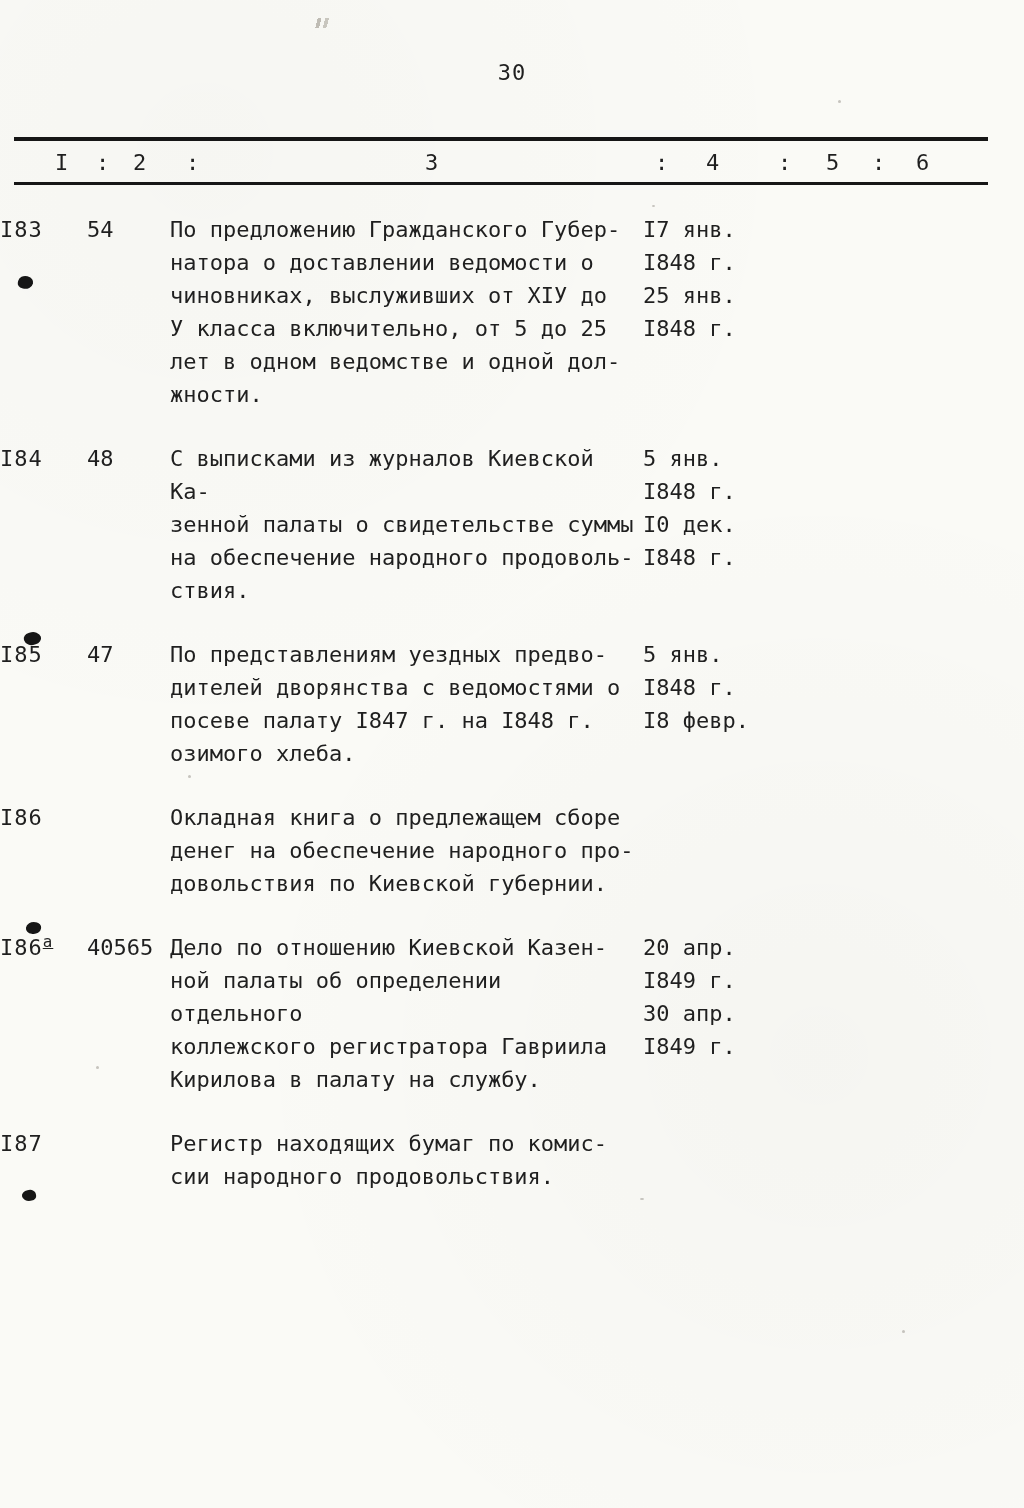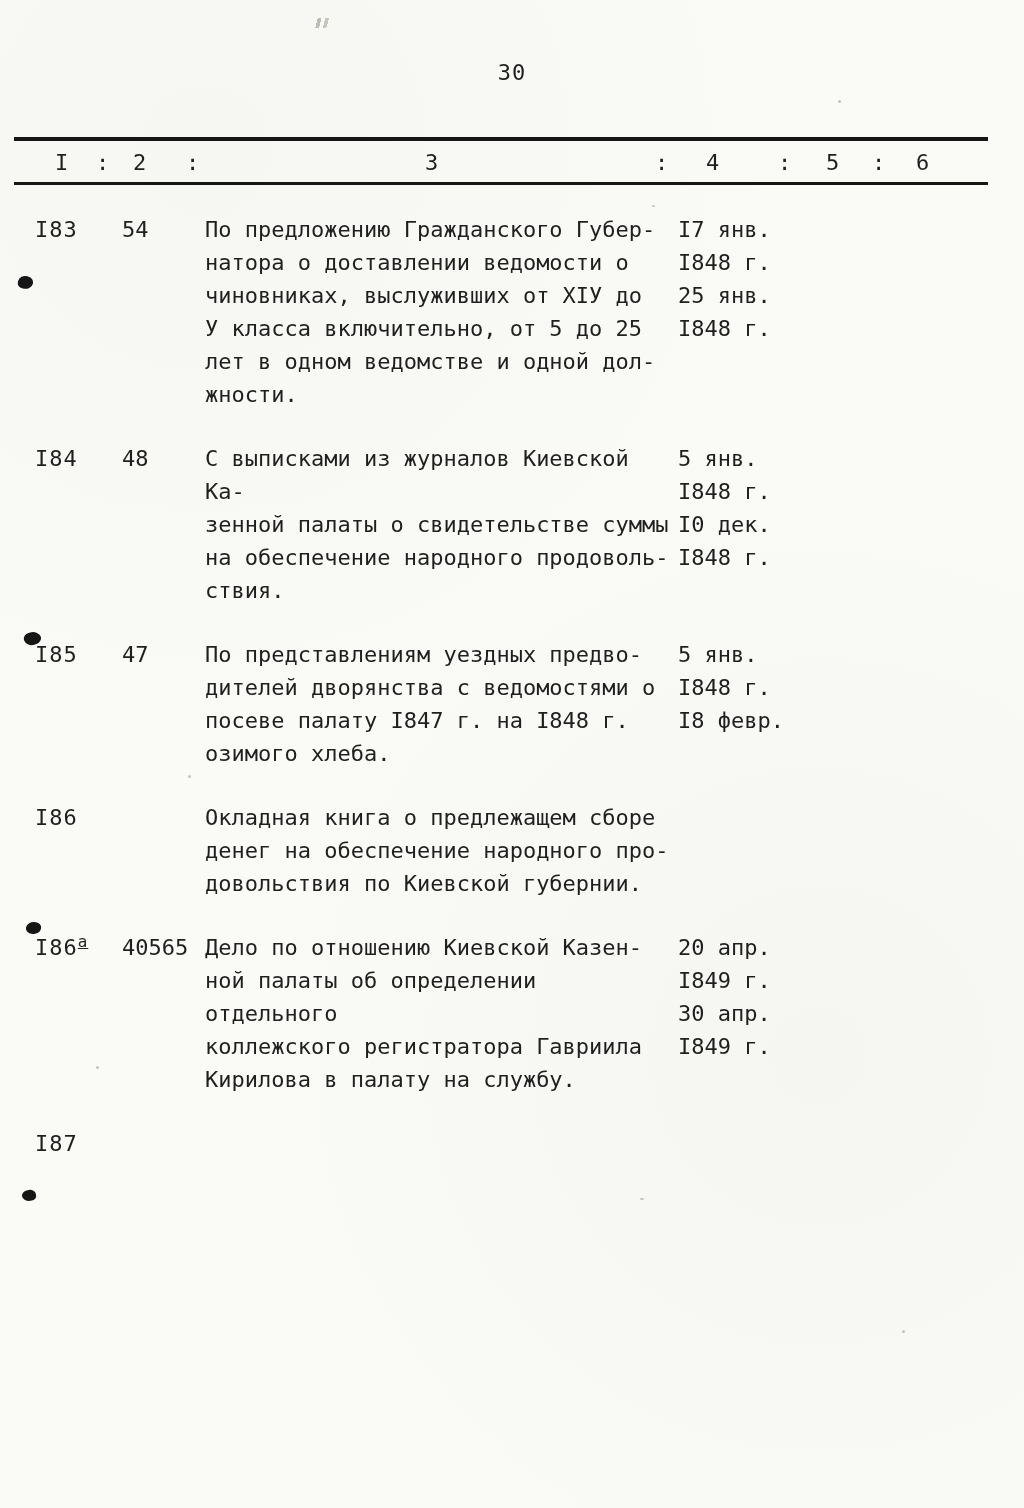--- a/index.html
+++ b/index.html
@@ -57,21 +57,20 @@
   .entries-area {
     position: absolute;
     top: 213px;
     left: 0;
     right: 0;
   }
 
   .entry {
     display: grid;
     grid-template-columns: 83px 87px 473px auto;
-    padding-left: 35px;
     margin-bottom: 31px;
     align-items: start;
   }
   .entry .cell { white-space: pre-line; }
   .entry .num  { letter-spacing: 1px; }
   .entry .case { padding-left: 4px; }
   .entry .desc { }
   .entry .dates { }
 
   sup.sfx {
@@ -206,15 +205,17 @@
 коллежского регистратора Гавриила
 Кирилова в палату на службу.</div>
     <div class="cell dates">20 апр.
 I849 г.
 30 апр.
 I849 г.</div>
   </div>
     <div class="entry">
     <div class="cell num"><span>I87</span></div>
     <div class="cell case"></div>
+    <div class="cell desc">Регистр находящих бумаг по комис-
+сии народного продовольствия.</div>
     <div class="cell dates"></div>
   </div>
   </div>
 
 </body></html>

